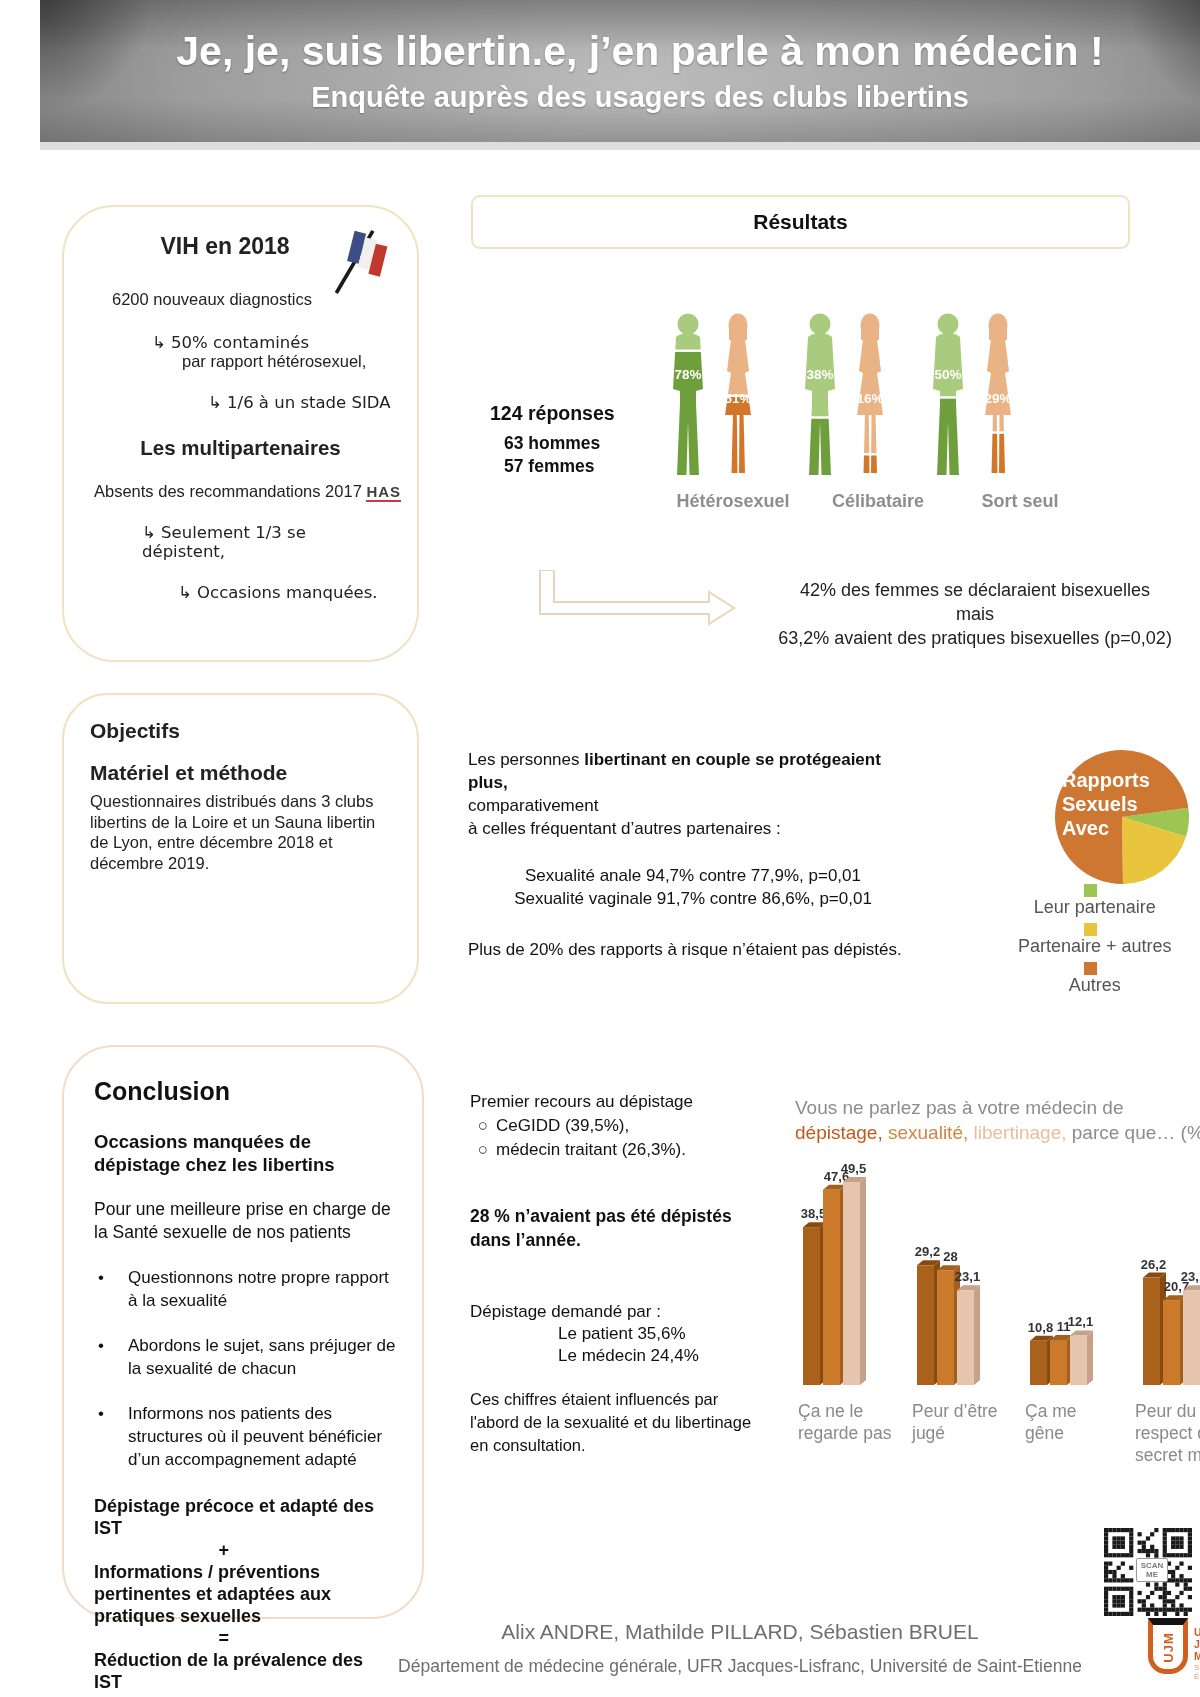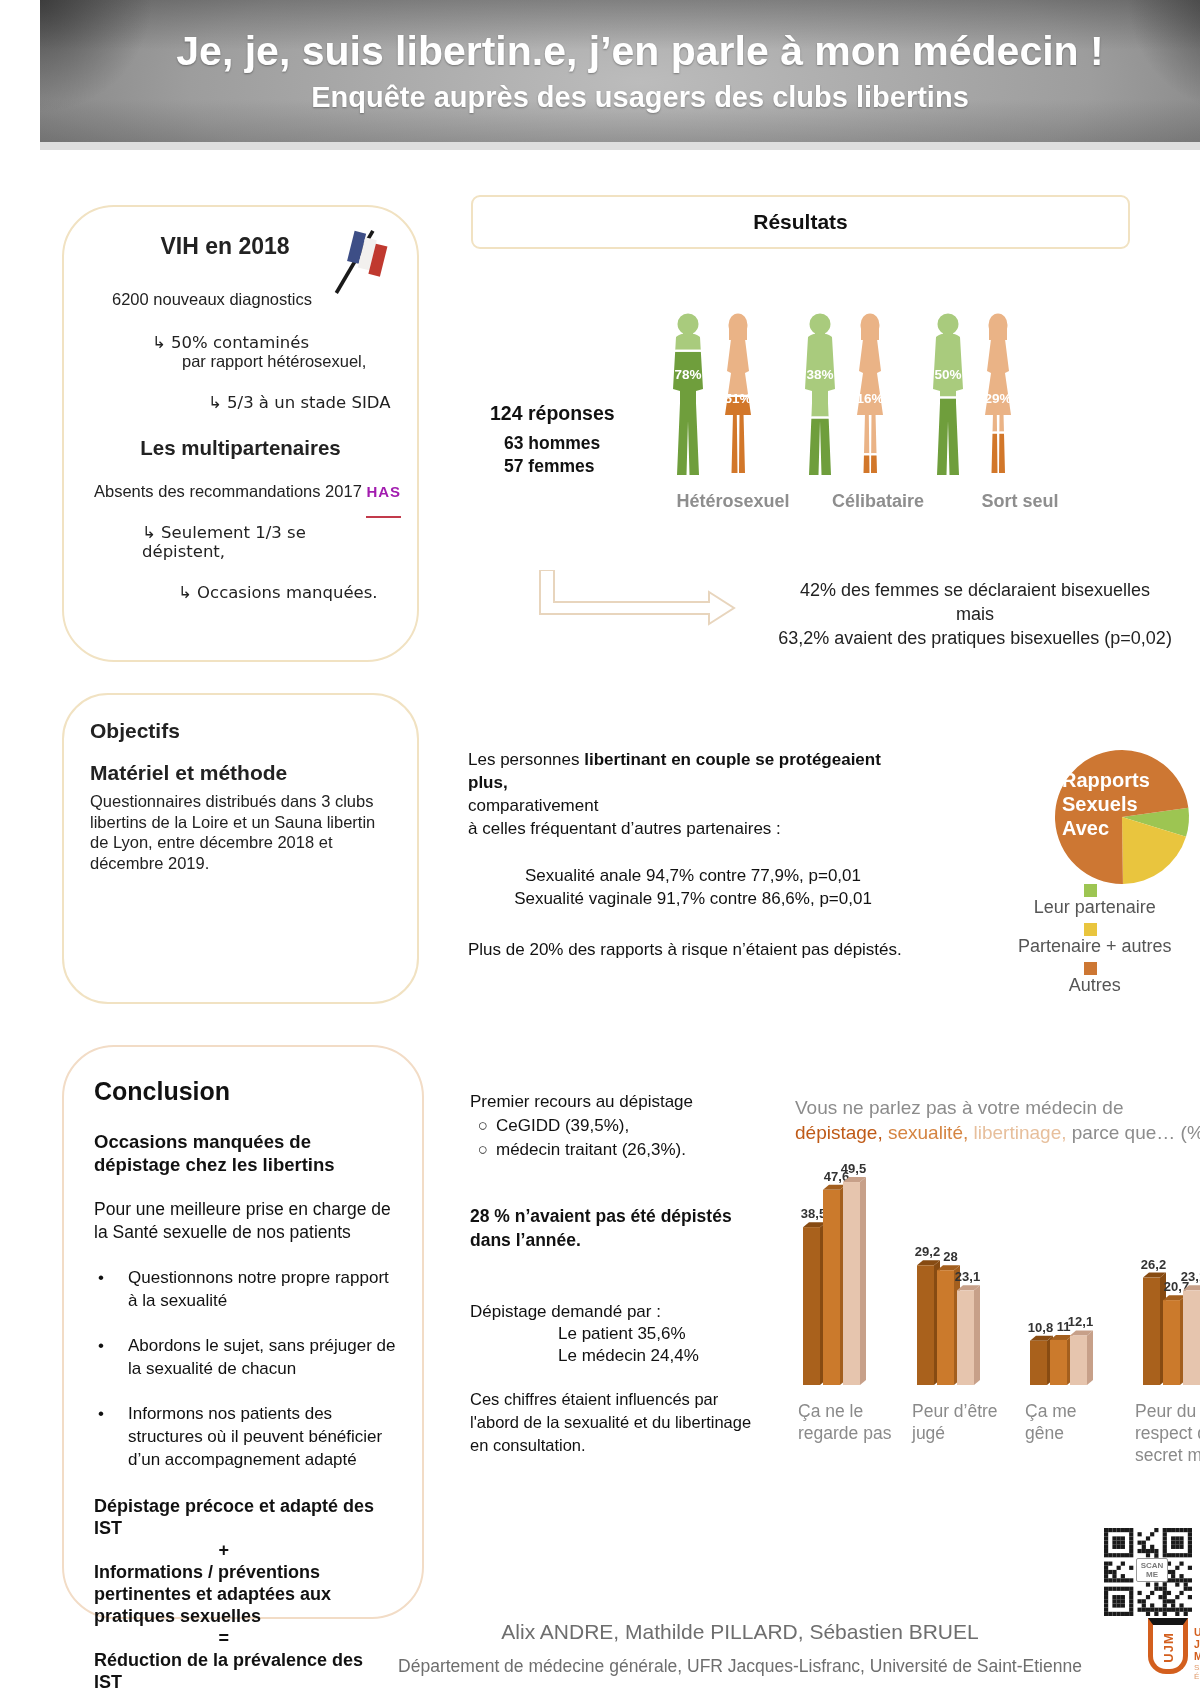--- a/index.html
+++ b/index.html
@@ -29,21 +29,21 @@
   .vih-inner{padding:26px 26px 0 26px;font-size:16.5px;color:#222;position:relative;height:100%;box-sizing:border-box;}
   .vih-title{font-size:23px;font-weight:bold;text-align:center;width:230px;margin-left:20px;}
   .flag{position:absolute;right:24px;top:16px;}
   .vih-line{margin-top:0;}
   .l1{margin-top:30px;padding-left:22px;}
   .l2a{margin-top:24px;padding-left:62px;}
   .l2b{padding-left:92px;}
   .l3{margin-top:22px;padding-left:118px;}
   .vih-sub{margin-top:24px;font-size:20.5px;font-weight:bold;text-align:center;}
   .l4{margin-top:22px;padding-left:4px;white-space:nowrap;}
-  .has{color:#a21caf;font-weight:bold;font-size:15px;letter-spacing:1px;border-bottom:2px solid #c23a4b;padding-bottom:16px;}
+  .has{color:#404040;font-weight:bold;font-size:15px;letter-spacing:1px;border-bottom:2px solid #c23a4b;padding-bottom:0px;}
   .l5{margin-top:22px;padding-left:52px;}
   .l6{margin-top:22px;padding-left:88px;}
   .arrow-glyph{font-family:"DejaVu Sans", sans-serif;}
 
   .obj-inner{padding:24px 24px 0 26px;color:#222;}
   .obj-h{font-size:21px;font-weight:bold;}
   .obj-p{font-size:16.5px;line-height:20.5px;margin-top:6px;}
   .obj-h2{font-size:21px;font-weight:bold;margin-top:18px;}
 
   .concl-inner{padding:30px 26px 0 30px;color:#111;}
@@ -130,21 +130,21 @@
           <g transform="translate(28,8) rotate(14)">
             <rect x="0" y="0" width="13" height="34" fill="#3d4e86"></rect>
             <rect x="13" y="4" width="13" height="34" fill="#f2f0ee"></rect>
             <rect x="26" y="8" width="13" height="34" fill="#c0392f"></rect>
           </g>
         </svg>
       </span>
       <div class="vih-line l1">6200 nouveaux diagnostics</div>
       <div class="vih-line l2a arrow-glyph">↳ 50% contaminés</div>
       <div class="vih-line l2b">par rapport hétérosexuel,</div>
-      <div class="vih-line l3 arrow-glyph">↳ 5/3 à un stade SIDA</div>
+      <div class="vih-line l3 arrow-glyph">↳ 1/6 à un stade SIDA</div>
       <div class="vih-sub">Les multipartenaires</div>
       <div class="vih-line l4">
         <span>Absents des recommandations 2017</span>
         <span class="has">HAS</span>
       </div>
       <div class="vih-line l5 arrow-glyph">↳ Seulement 1/3 se dépistent,</div>
       <div class="vih-line l6 arrow-glyph">↳  Occasions manquées.</div>
     </div>
   </div>
 

